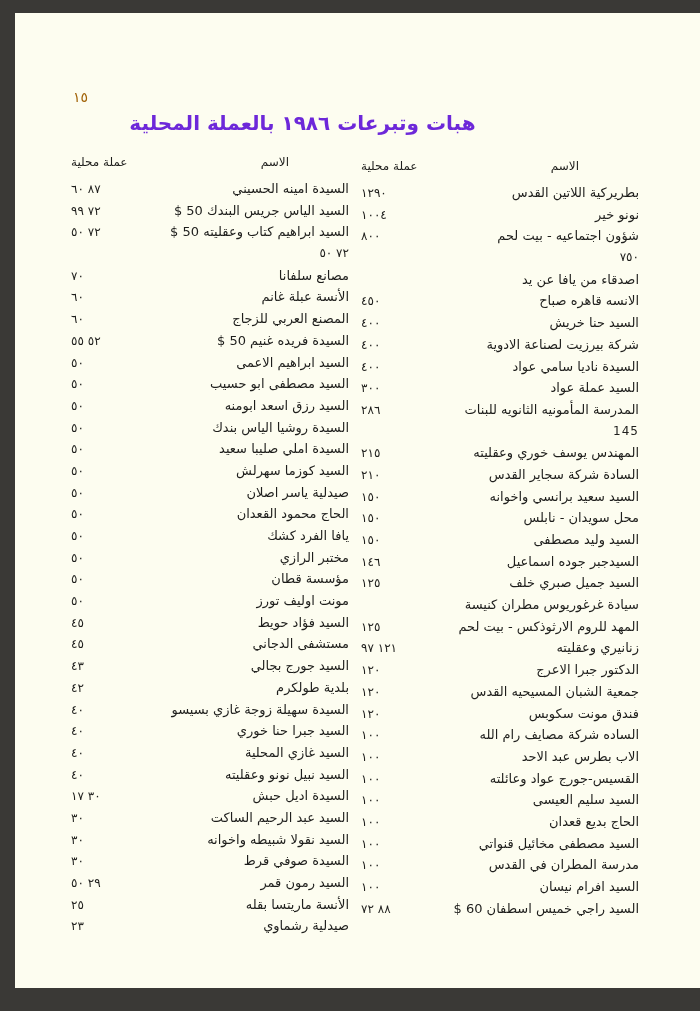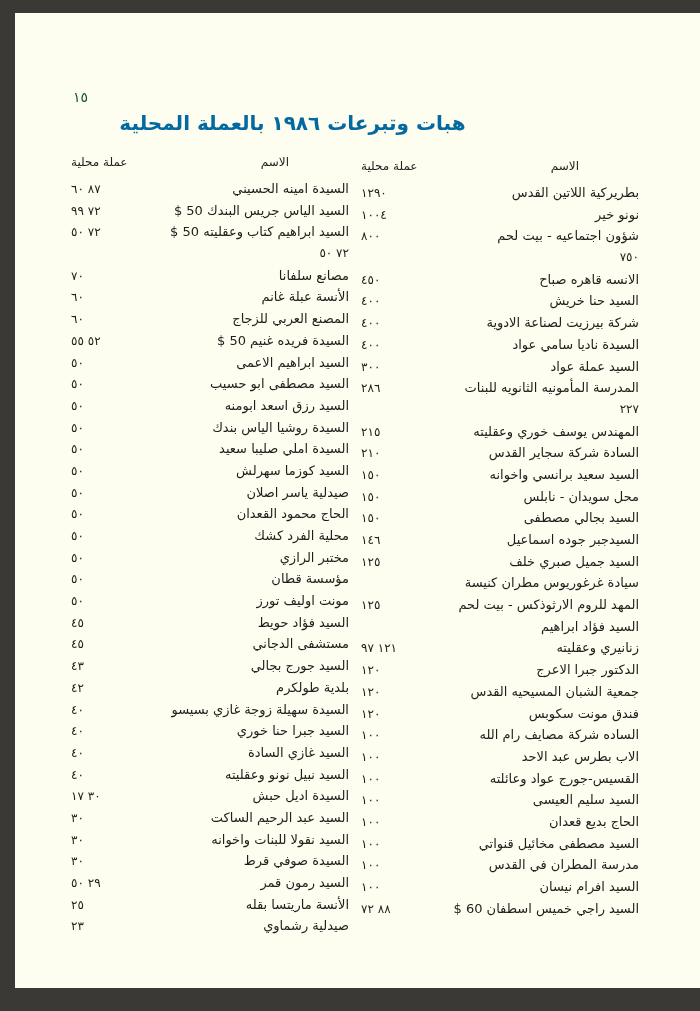--- a/index.html
+++ b/index.html
@@ -9,26 +9,26 @@
     position:relative;
     font-family:"DejaVu Sans", sans-serif;
   }
   .page {
     position:absolute; left:15px; top:13px; width:685px; height:975px;
     background:#fdfdf0;
     color:#1e1e1c;
   }
   .page-number {
     position:absolute; left:58px; top:76px;
-    font-size:14px; color:#14532d;
+    font-size:14px; color:#a16207;
   }
   .title {
-    position:absolute; left:6px; width:543px; top:98px;
+    position:absolute; left:16px; width:543px; top:98px;
     text-align:center; direction:rtl;
-    font-size:20px; font-weight:bold; color:#0369a1;
+    font-size:20px; font-weight:bold; color:#6d28d9;
   }
   .column {
     position:absolute; top:142px; width:278px;
     direction:rtl;
   }
   .col-right { left:346px; }
   .col-left { left:56px; }
   .col-head {
     display:flex; justify-content:space-between;
     font-size:12px; margin-bottom:10px; height:16px;
@@ -64,20 +64,24 @@
           <span class="amount">١٠٠٤</span>
         </div>
         <div class="row">
           <span class="name">شؤون اجتماعيه - بيت لحم</span>
           <span class="amount">٨٠٠</span>
         </div>
         <div class="row">
           <span class="amount">٧٥٠</span>
         </div>
         <div class="row">
+          <span class="name">اصدقاء من يافا عن يد</span>
+          <span class="amount"></span>
+        </div>
+        <div class="row">
           <span class="name">الانسه قاهره صباح</span>
           <span class="amount">٤٥٠</span>
         </div>
         <div class="row">
           <span class="name">السيد حنا خريش</span>
           <span class="amount">٤٠٠</span>
         </div>
         <div class="row">
           <span class="name">شركة بيرزيت لصناعة الادوية</span>
           <span class="amount">٤٠٠</span>
@@ -88,61 +92,57 @@
         </div>
         <div class="row">
           <span class="name">السيد عملة عواد</span>
           <span class="amount">٣٠٠</span>
         </div>
         <div class="row">
           <span class="name">المدرسة المأمونيه الثانويه للبنات</span>
           <span class="amount">٢٨٦</span>
         </div>
         <div class="row">
-          <span class="amount">٢٢٧</span>
+          <span class="amount">145</span>
         </div>
         <div class="row">
           <span class="name">المهندس يوسف خوري وعقليته</span>
           <span class="amount">٢١٥</span>
         </div>
         <div class="row">
           <span class="name">السادة شركة سجاير القدس</span>
           <span class="amount">٢١٠</span>
         </div>
         <div class="row">
           <span class="name">السيد سعيد برانسي واخوانه</span>
           <span class="amount">١٥٠</span>
         </div>
         <div class="row">
           <span class="name">محل سويدان - نابلس</span>
           <span class="amount">١٥٠</span>
         </div>
         <div class="row">
-          <span class="name">السيد بجالي مصطفى</span>
+          <span class="name">السيد وليد مصطفى</span>
           <span class="amount">١٥٠</span>
         </div>
         <div class="row">
           <span class="name">السيدجبر جوده اسماعيل</span>
           <span class="amount">١٤٦</span>
         </div>
         <div class="row">
           <span class="name">السيد جميل صبري خلف</span>
           <span class="amount">١٢٥</span>
         </div>
         <div class="row">
           <span class="name">سيادة غرغوريوس مطران كنيسة</span>
           <span class="amount"></span>
         </div>
         <div class="row">
           <span class="name">المهد للروم الارثوذكس - بيت لحم</span>
           <span class="amount">١٢٥</span>
-        </div>
-        <div class="row">
-          <span class="name">السيد فؤاد ابراهيم</span>
-          <span class="amount"></span>
         </div>
         <div class="row">
           <span class="name">زنانيري وعقليته</span>
           <span class="amount">١٢١ ٩٧</span>
         </div>
         <div class="row">
           <span class="name">الدكتور جبرا الاعرج</span>
           <span class="amount">١٢٠</span>
         </div>
         <div class="row">
@@ -255,21 +255,21 @@
         </div>
         <div class="row">
           <span class="name">صيدلية ياسر اصلان</span>
           <span class="amount">٥٠</span>
         </div>
         <div class="row">
           <span class="name">الحاج محمود القعدان</span>
           <span class="amount">٥٠</span>
         </div>
         <div class="row">
-          <span class="name">محلية الفرد كشك</span>
+          <span class="name">يافا الفرد كشك</span>
           <span class="amount">٥٠</span>
         </div>
         <div class="row">
           <span class="name">مختبر الرازي</span>
           <span class="amount">٥٠</span>
         </div>
         <div class="row">
           <span class="name">مؤسسة قطان</span>
           <span class="amount">٥٠</span>
         </div>
@@ -295,37 +295,37 @@
         </div>
         <div class="row">
           <span class="name">السيدة سهيلة زوجة غازي بسيسو</span>
           <span class="amount">٤٠</span>
         </div>
         <div class="row">
           <span class="name">السيد جبرا حنا خوري</span>
           <span class="amount">٤٠</span>
         </div>
         <div class="row">
-          <span class="name">السيد غازي السادة</span>
+          <span class="name">السيد غازي المحلية</span>
           <span class="amount">٤٠</span>
         </div>
         <div class="row">
           <span class="name">السيد نبيل نونو وعقليته</span>
           <span class="amount">٤٠</span>
         </div>
         <div class="row">
           <span class="name">السيدة اديل حبش</span>
           <span class="amount">٣٠ ١٧</span>
         </div>
         <div class="row">
           <span class="name">السيد عبد الرحيم الساكت</span>
           <span class="amount">٣٠</span>
         </div>
         <div class="row">
-          <span class="name">السيد نقولا للبنات واخوانه</span>
+          <span class="name">السيد نقولا شبيطه واخوانه</span>
           <span class="amount">٣٠</span>
         </div>
         <div class="row">
           <span class="name">السيدة صوفي قرط</span>
           <span class="amount">٣٠</span>
         </div>
         <div class="row">
           <span class="name">السيد رمون قمر</span>
           <span class="amount">٢٩ ٥٠</span>
         </div>

